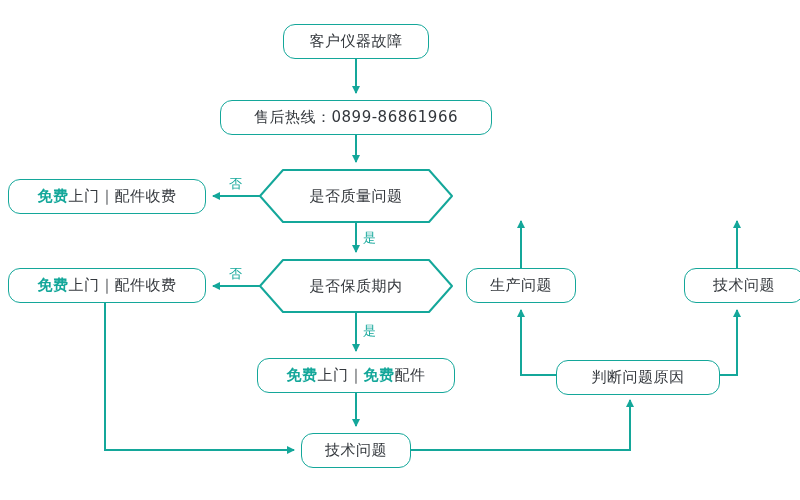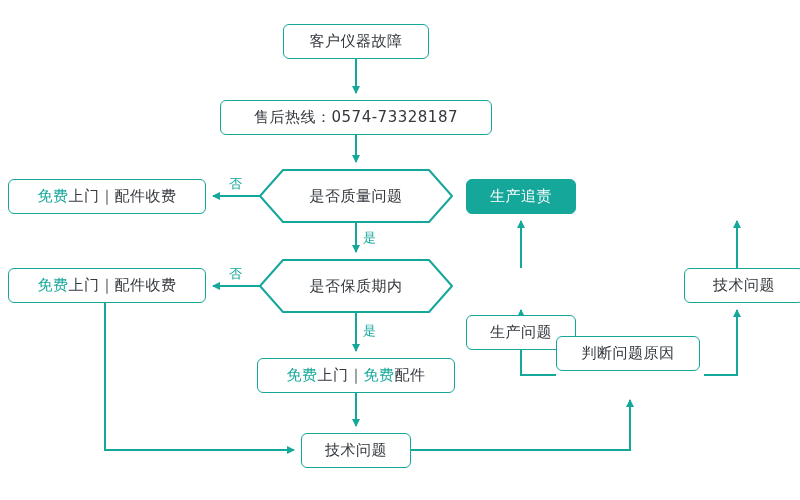--- a/index.html
+++ b/index.html
@@ -2,31 +2,31 @@
 <html style="--accent: #14a79a; --ink: #33373c;"><head>
 <meta charset="utf-8">
 <style>
   :root { --accent: #14a79a; --ink: #33373c; }
   html,body { margin:0; padding:0; background:#fff; }
   body { font-family:"DejaVu Sans","Liberation Sans",sans-serif; }
   .canvas { position:relative; width:800px; height:500px; background:#fff; overflow:hidden; }
   svg.wires { position:absolute; left:0; top:0; width:800px; height:500px; }
   .node {
     position:absolute; box-sizing:border-box;
-    border:1.5px solid var(--accent); border-radius:6px; background:#fff;
+    border:1.5px solid var(--accent); border-radius:12px; background:#fff;
     display:flex; align-items:center; justify-content:center;
     font-size:15px; color:var(--ink); white-space:nowrap; letter-spacing:.5px;
   }
   .node.filled { background:var(--accent); border-color:var(--accent); color:#fff; }
   .hex-label {
     position:absolute; display:flex; align-items:center; justify-content:center;
     font-size:15px; color:var(--ink); letter-spacing:.5px;
   }
   .edge-label { position:absolute; color:var(--accent); font-size:13px; }
-  .hl { color:var(--accent); font-weight:normal; }
+  .hl { color:var(--accent); font-weight:bold; }
 </style>
 </head>
 <body>
 
 <div class="canvas">
 
   <svg class="wires" viewBox="0 0 800 500">
     <defs>
       <marker id="arw" markerWidth="8" markerHeight="8" refX="7" refY="4" orient="auto" markerUnits="userSpaceOnUse">
         <path d="M0,0 L8,4 L0,8 z" fill="#14a79a"></path>
@@ -48,47 +48,46 @@
       <path d="M737,268 L737,221" marker-end="url(#arw)"></path>
     </g>
     <g fill="#ffffff" stroke="#14a79a" stroke-width="2" stroke-linejoin="round">
       <polygon points="260,196 283,170 429,170 452,196 429,222 283,222"></polygon>
       <polygon points="260,286 283,260 429,260 452,286 429,312 283,312"></polygon>
     </g>
   </svg>
 
   <div class="node" style="left:283px; top:24px; width:146px; height:35px;">客户仪器故障</div>
 
-  <div class="node" style="left:220px; top:100px; width:272px; height:35px;">售后热线：0574-73328187</div>
+  <div class="node" style="left:220px; top:100px; width:272px; height:35px;">售后热线：0899-86861966</div>
 
   <div class="node" style="left:8px; top:179px; width:198px; height:35px;">
     <span class="hl">免费</span>
       <span>上门｜配件收费</span>
   </div>
 
   <div class="node" style="left:8px; top:268px; width:198px; height:35px;">
     <span class="hl">免费</span>
       <span>上门｜配件收费</span>
   </div>
 
-  <div class="node filled" style="left:466px; top:179px; width:110px; height:35px;">生产追责</div>
 
 
-  <div class="node" style="left:466px; top:268px; width:110px; height:35px;margin-top:47px;">生产问题</div>
+  <div class="node" style="left:466px; top:268px; width:110px; height:35px;">生产问题</div>
 
   <div class="node" style="left:684px; top:268px; width:120px; height:35px;">技术问题</div>
 
   <div class="node" style="left:257px; top:358px; width:198px; height:35px;">
     <span class="hl">免费</span>
       <span>上门｜</span>
       <span class="hl">免费</span>
       <span>配件</span>
   </div>
 
-  <div class="node" style="left:556px; top:336px; width:144px; height:35px;">判断问题原因</div>
+  <div class="node" style="left:556px; top:360px; width:164px; height:35px;">判断问题原因</div>
 
   <div class="node" style="left:301px; top:433px; width:110px; height:35px;">技术问题</div>
 
   <div class="hex-label" style="left:260px; top:179px; width:192px; height:34px;">是否质量问题</div>
 
   <div class="hex-label" style="left:260px; top:269px; width:192px; height:34px;">是否保质期内</div>
 
   <div class="edge-label" style="left:229px; top:175px;">否</div>
 
   <div class="edge-label" style="left:363px; top:229px;">是</div>

